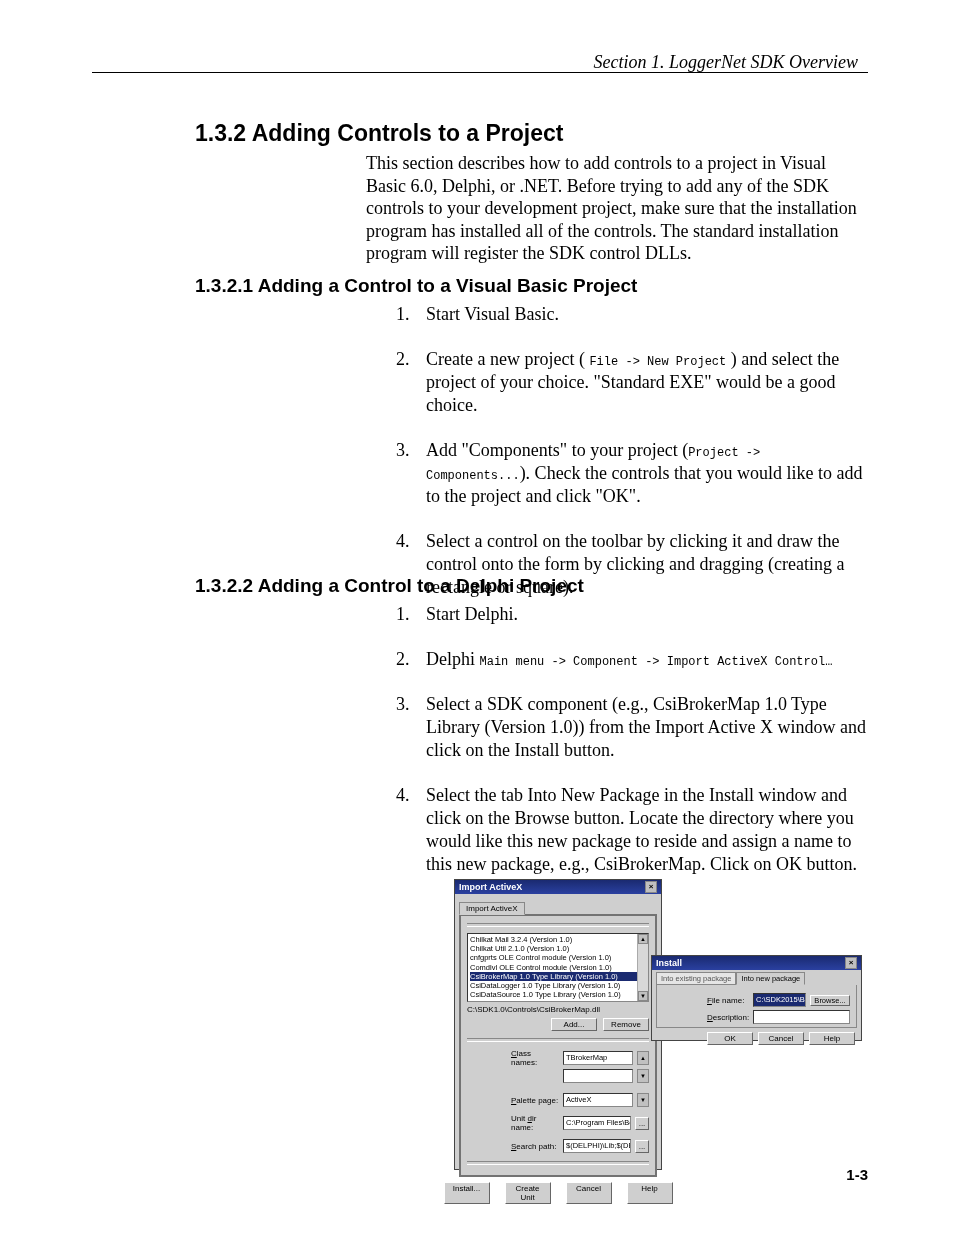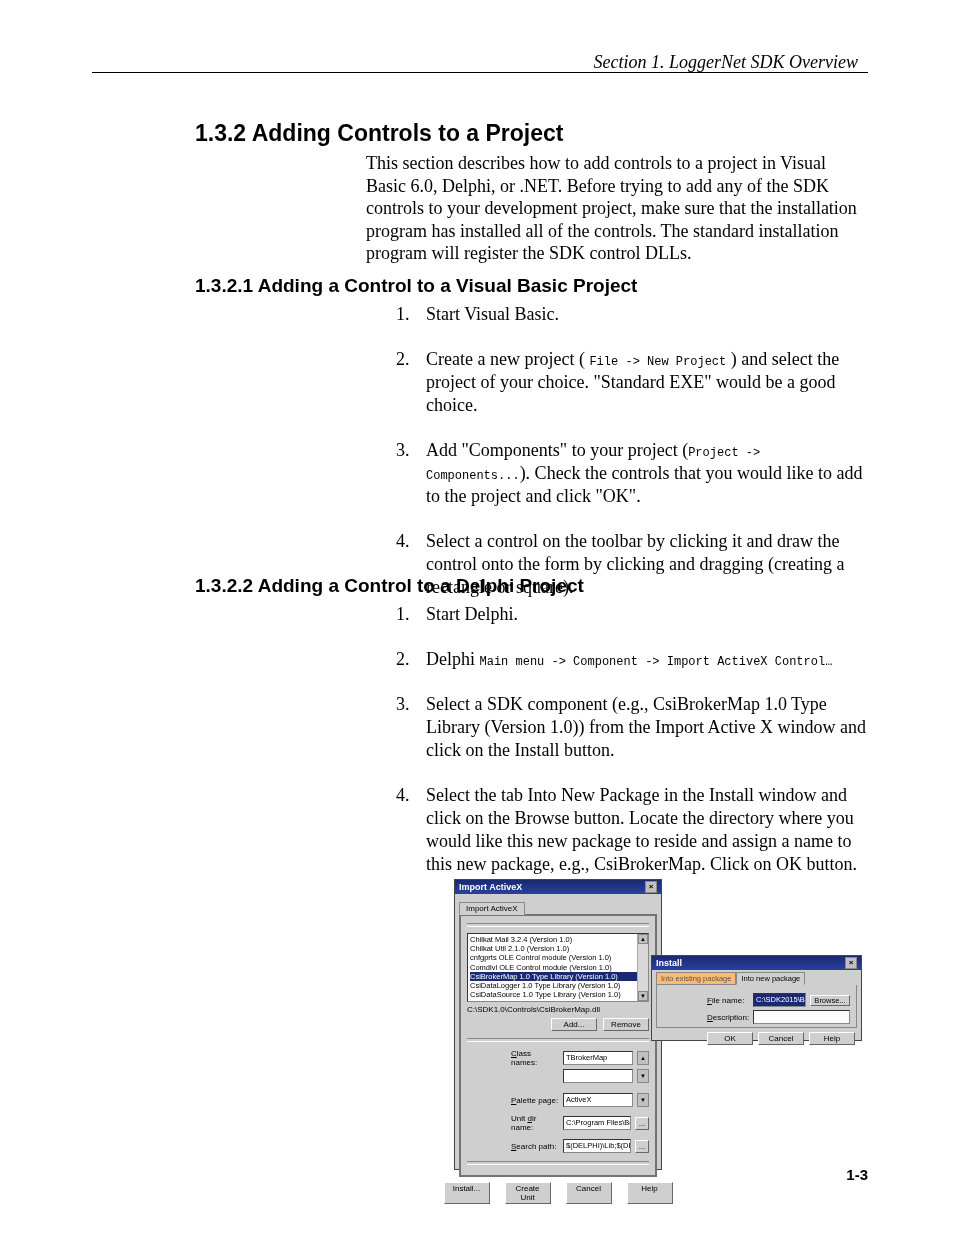--- a/index.html
+++ b/index.html
@@ -37,21 +37,21 @@
   .dd { width:10px; height:12px; background:#c0c0c0; border:1px solid #888; font-size:6px; display:flex; align-items:center; justify-content:center; }
   .btnrow { display:flex; justify-content:flex-end; gap:6px; margin-top:4px; }
   .btnrow2 { display:flex; justify-content:center; gap:15px; margin-top:5px; }
   .btn { background:#cfcfcf; border:1px solid #fff; border-right-color:#666; border-bottom-color:#666; font-size:8px; padding:1px 6px; min-width:32px; text-align:center; }
   .ellipsis { width:12px; min-width:12px; padding:1px 0; }
   .select-compact { width: 92px; }
 
   .shotB { position: absolute; left: 651px; top: 955px; width: 209px; height: 84px; border:1px solid #444; background:#cfcfcf; font-family: Tahoma, Arial, sans-serif; }
   .shotB .tabrow { display:flex; gap:0; margin:2px 0 0 4px; }
   .shotB .tab2 { display:inline-block; border:1px solid #888; border-bottom:1px solid #cfcfcf; font-size:7.5px; padding:1px 4px; }
-  .shotB .tab2.off { background:#fdba74; border-bottom:1px solid #888; color:#555; }
+  .shotB .tab2.off { background:#e5e5e5; border-bottom:1px solid #888; color:#555; }
   .shotB .frm { border:1px solid #888; border-top:none; margin:0 4px 4px 4px; padding:5px 6px 3px 6px; }
   .shotB .rowf { margin-top:3px; }
   .shotB .lbl { width:42px; }
   .shotB .inp.sel { background:#1a2a70; color:#fff; }
   .btnrowB { display:flex; justify-content:flex-end; gap:5px; margin:3px 6px 0 0; }
 </style>
 </head>
 <body>
 <div class="page">
 

